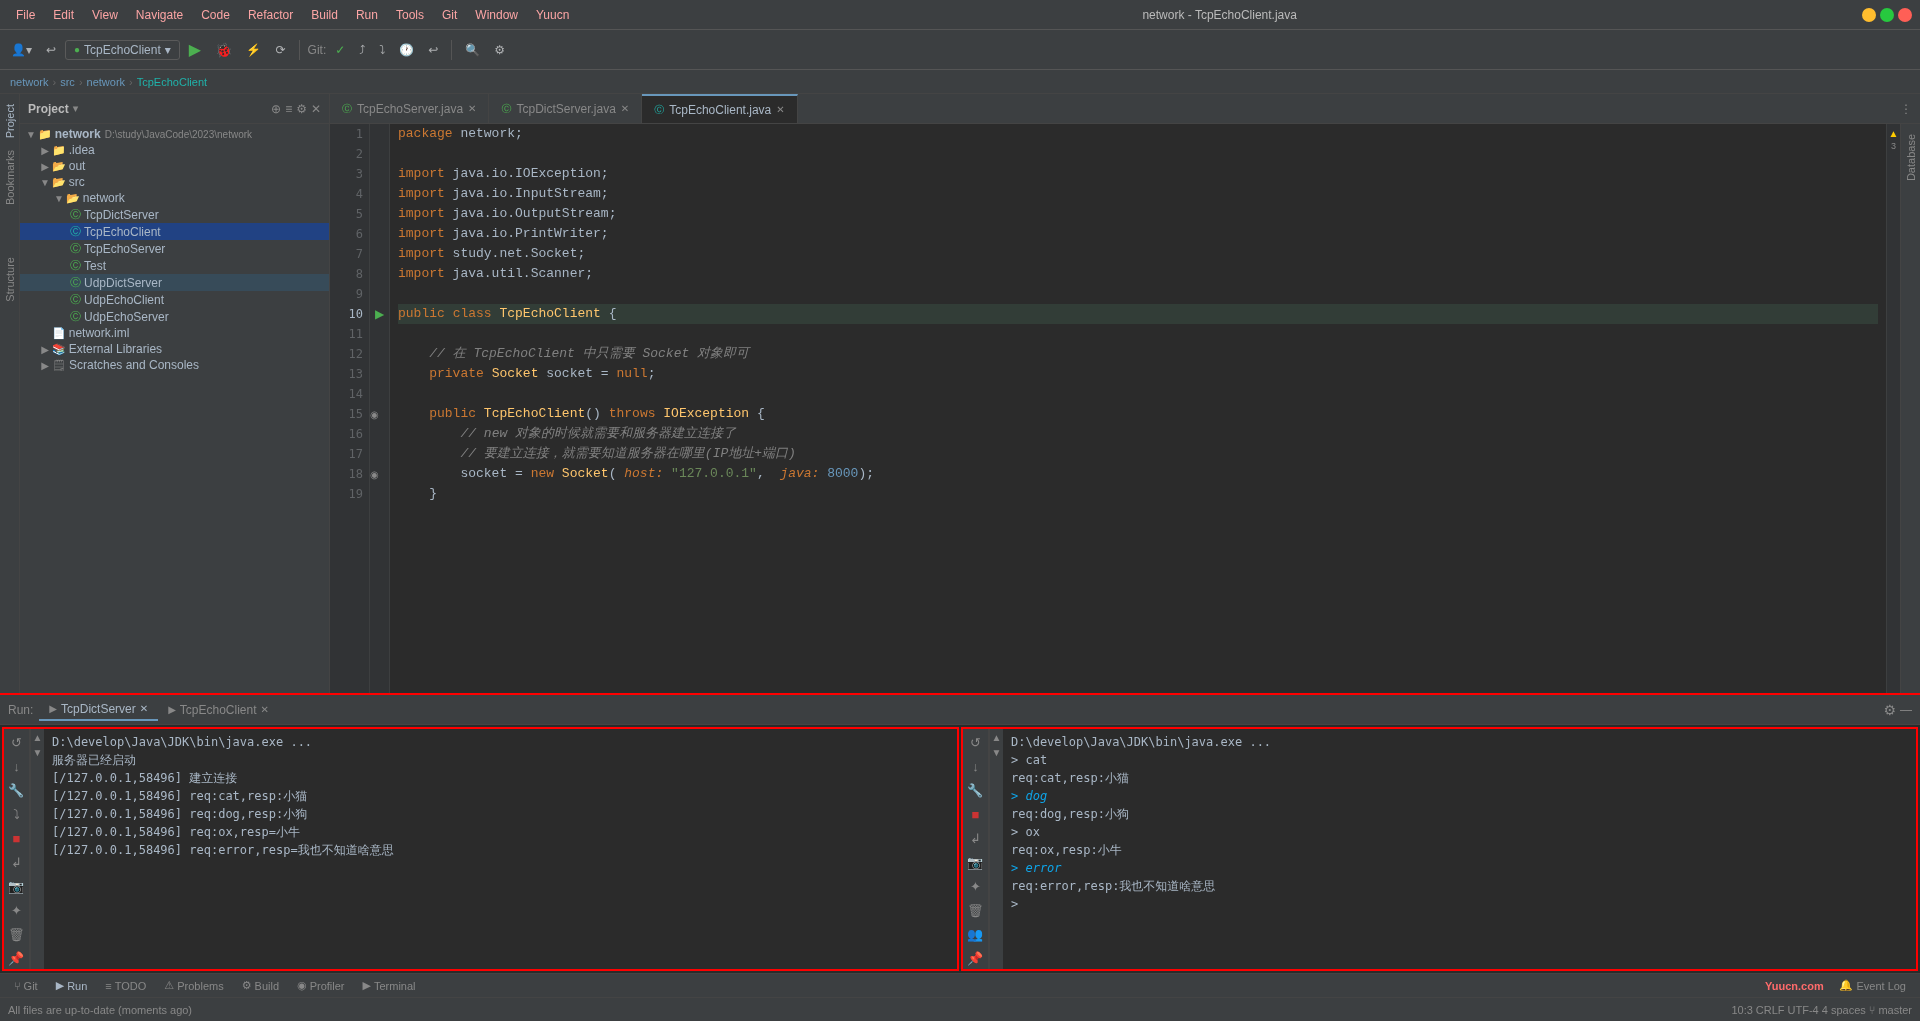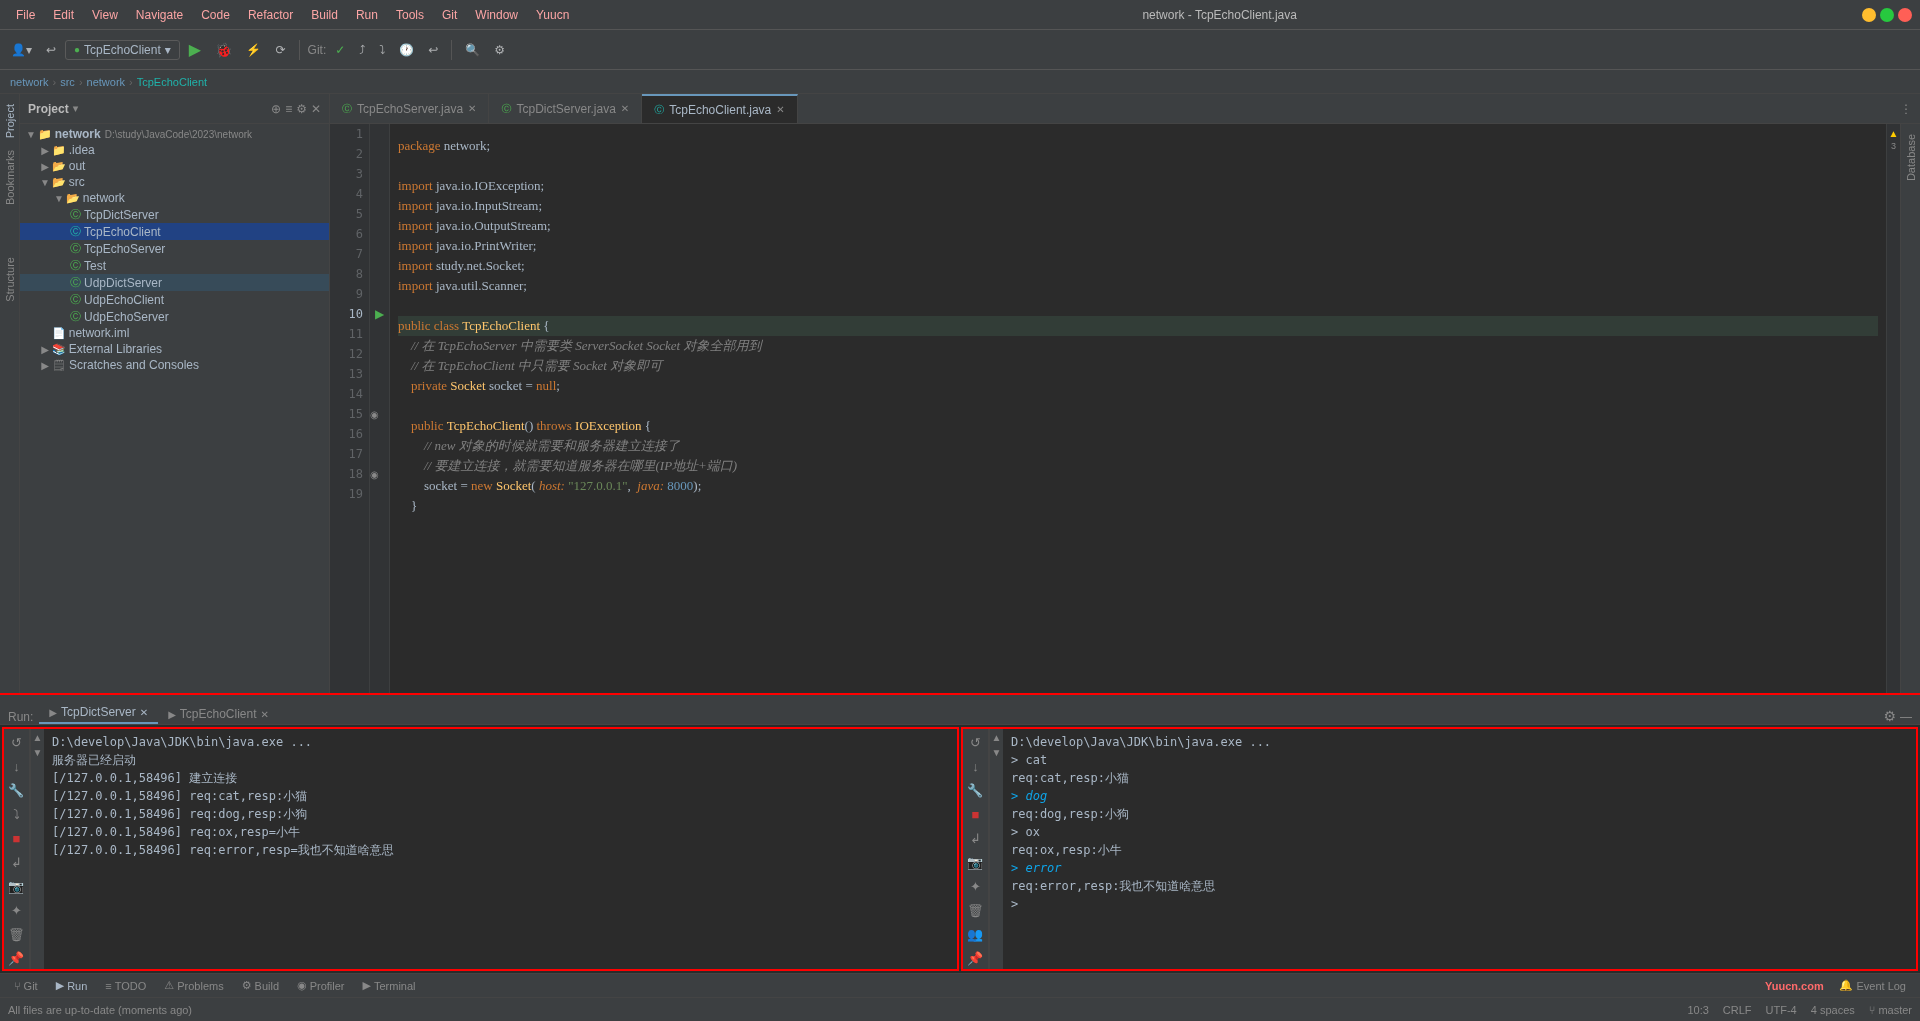--- a/index.html
+++ b/index.html
@@ -62,35 +62,35 @@
     .tab-icon { font-size: 10px; }
     .tab-icon.green { color: #4caf50; }
     .tab-icon.teal { color: #20b2aa; }
     .tab-more { margin-left: auto; padding: 0 8px; color: #888; cursor: pointer; }
 
     
     .code-editor { flex: 1; display: flex; overflow: hidden; background: #2b2b2b; }
     .line-numbers { width: 40px; background: #313335; text-align: right; padding: 0 6px; color: #606366; font-size: 12px; font-family: 'Consolas', monospace; line-height: 20px; flex-shrink: 0; border-right: 1px solid #3d3f40; overflow: hidden; user-select: none; }
     .line-number { height: 20px; display: flex; align-items: center; justify-content: flex-end; }
     .line-number.active { color: #a9b7c6; }
-    .code-content { flex: 1; overflow: auto; font-family: Liberation Serif, serif; font-size: 13px; line-height: 20px; padding: 12px 8px; color: #a9b7c6; }
+    .code-content { flex: 1; overflow: auto; font-family: Liberation Mono, monospace; font-size: 13px; line-height: 20px; padding: 0 8px; color: #a9b7c6; }
     .code-line { height: 20px; white-space: pre; display: flex; align-items: center; }
     .code-line.highlight { background: #323d37; }
     .kw { color: #cc7832; }
     .class-name { color: #ffc66d; }
     .string { color: #6a8759; }
     .comment { color: #808080; font-style: italic; }
     .method { color: #ffc66d; }
     .param-hint { color: #cc7832; font-style: italic; }
     .number { color: #6897bb; }
     .left-gutter { width: 20px; background: #313335; flex-shrink: 0; border-right: 1px solid #3d3f40; }
 
     
     .bottom-area { height: 280px; background: #2b2b2b; border-top: 2px solid #ff0000; display: flex; flex-direction: column; flex-shrink: 0; }
-    .bottom-tabs-bar { height: 30px; background: #3c3f41; display: flex; align-items: flex-end; padding: 0 8px; border-bottom: 1px solid #444; flex-shrink: 0; }
+    .bottom-tabs-bar { height: 30px; background: #3c3f41; display: flex; align-items: center; padding: 0 8px; border-bottom: 1px solid #444; flex-shrink: 0; }
     .bottom-run-label { color: #888; font-size: 12px; margin-right: 6px; }
     .bottom-tab { display: flex; align-items: center; padding: 3px 10px; cursor: pointer; font-size: 12px; color: #888; gap: 4px; border-radius: 3px 3px 0 0; }
     .bottom-tab.active { color: #a9b7c6; border-bottom: 2px solid #6897bb; }
     .bottom-tab-close { font-size: 10px; cursor: pointer; }
     .bottom-settings { margin-left: auto; color: #888; cursor: pointer; font-size: 14px; }
     .bottom-content { flex: 1; display: flex; overflow: hidden; }
     .run-toolbar { width: 26px; background: #3c3f41; display: flex; flex-direction: column; align-items: center; padding-top: 4px; gap: 5px; border-right: 1px solid #444; flex-shrink: 0; }
     .run-tool-btn { color: #888; font-size: 13px; cursor: pointer; padding: 2px; }
     .run-output { flex: 1; overflow: auto; font-family: 'Consolas', monospace; font-size: 12px; line-height: 18px; padding: 4px 8px; background: #2b2b2b; color: #a9b7c6; }
     .run-line { display: block; white-space: pre; }
@@ -369,21 +369,21 @@
         <div class="code-line"><span class="kw">package</span><span> network;</span></div>
         <div class="code-line"></div>
         <div class="code-line"><span class="kw">import</span><span> java.io.IOException;</span></div>
         <div class="code-line"><span class="kw">import</span><span> java.io.InputStream;</span></div>
         <div class="code-line"><span class="kw">import</span><span> java.io.OutputStream;</span></div>
         <div class="code-line"><span class="kw">import</span><span> java.io.PrintWriter;</span></div>
         <div class="code-line"><span class="kw">import</span><span> study.net.Socket;</span></div>
         <div class="code-line"><span class="kw">import</span><span> java.util.Scanner;</span></div>
         <div class="code-line"></div>
         <div class="code-line highlight"><span class="kw">public</span><span> </span><span class="kw">class</span><span> </span><span class="class-name">TcpEchoClient</span><span> {</span></div>
-        <div class="code-line"><span>    </span><span class="comment">// 在 TcpEchoServer 中需要类 ServerSocket Socket 对象全部用到</span></div>
+        <div class="code-line"><span>    </span></div>
         <div class="code-line"><span>    </span><span class="comment">// 在 TcpEchoClient 中只需要 Socket 对象即可</span></div>
         <div class="code-line"><span>    </span><span class="kw">private</span><span> </span><span class="class-name">Socket</span><span> socket = </span><span class="kw">null</span><span>;</span></div>
         <div class="code-line"></div>
         <div class="code-line"><span>    </span><span class="kw">public</span><span> </span><span class="method">TcpEchoClient</span><span>() </span><span class="kw">throws</span><span> </span><span class="class-name">IOException</span><span> {</span></div>
         <div class="code-line"><span>        </span><span class="comment">// new 对象的时候就需要和服务器建立连接了</span></div>
         <div class="code-line"><span>        </span><span class="comment">// 要建立连接，就需要知道服务器在哪里(IP地址+端口)</span></div>
         <div class="code-line"><span>        socket = </span><span class="kw">new</span><span> </span><span class="class-name">Socket</span><span>(</span><span class="param-hint"> host:</span><span> </span><span class="string">"127.0.0.1"</span><span>,</span><span class="param-hint">  java:</span><span> </span><span class="number">8000</span><span>);</span></div>
         <div class="code-line"><span>    }</span></div>
       </div>
 
@@ -513,21 +513,21 @@
     <span class="yuucn">Yuucn.com</span>
     <button class="bottom-tool-btn">
       <span>🔔</span>
       <span>Event Log</span>
     </button>
   </div>
 </div>
 
 <div class="status-bar">
   <span class="status-item">All files are up-to-date (moments ago)</span>
-  <div style="margin-left: auto; display: flex; gap: 14px;">
+  <div style="margin-left: auto; display: flex; gap: 3px;">
     <span class="status-item">10:3</span>
     <span class="status-item">CRLF</span>
     <span class="status-item">UTF-4</span>
     <span class="status-item">4 spaces</span>
     <span class="status-item">
       <span>⑂</span>
       <span>master</span>
     </span>
   </div>
 </div>

